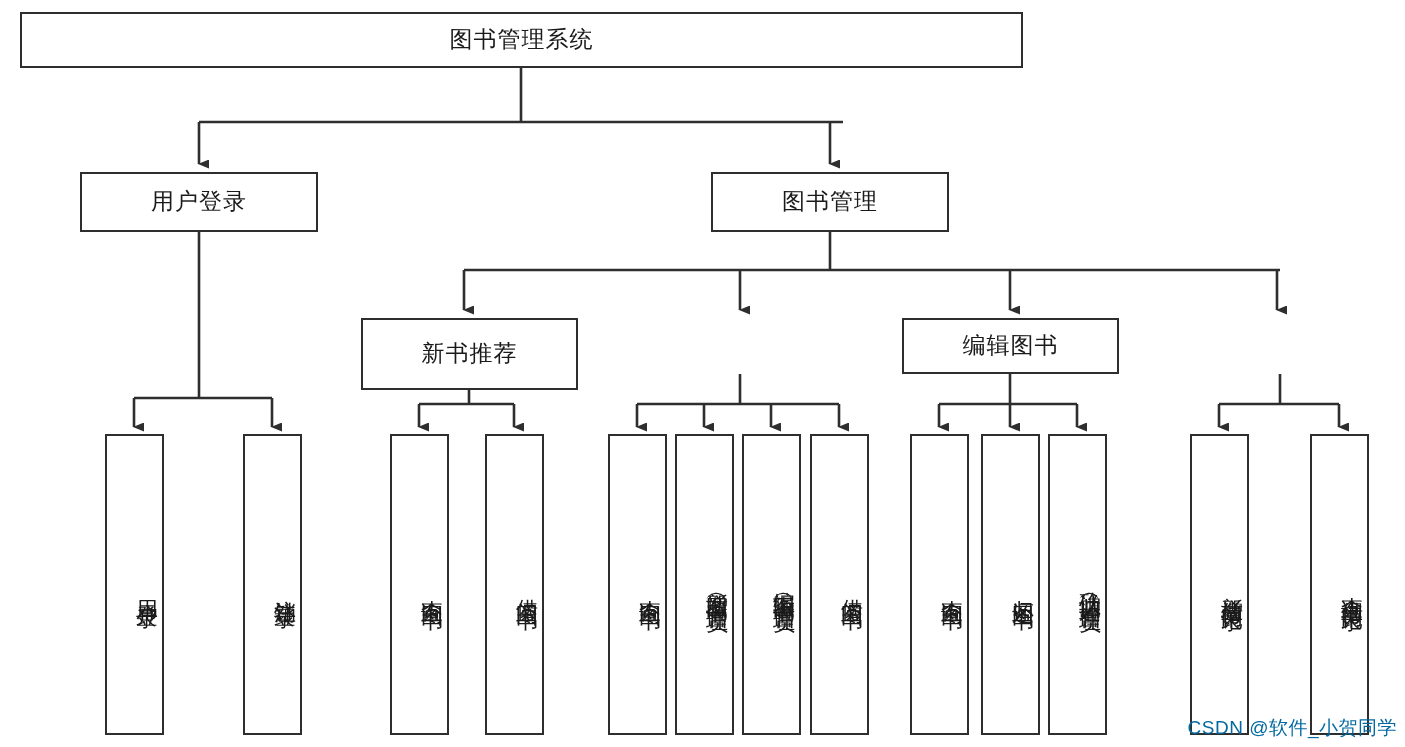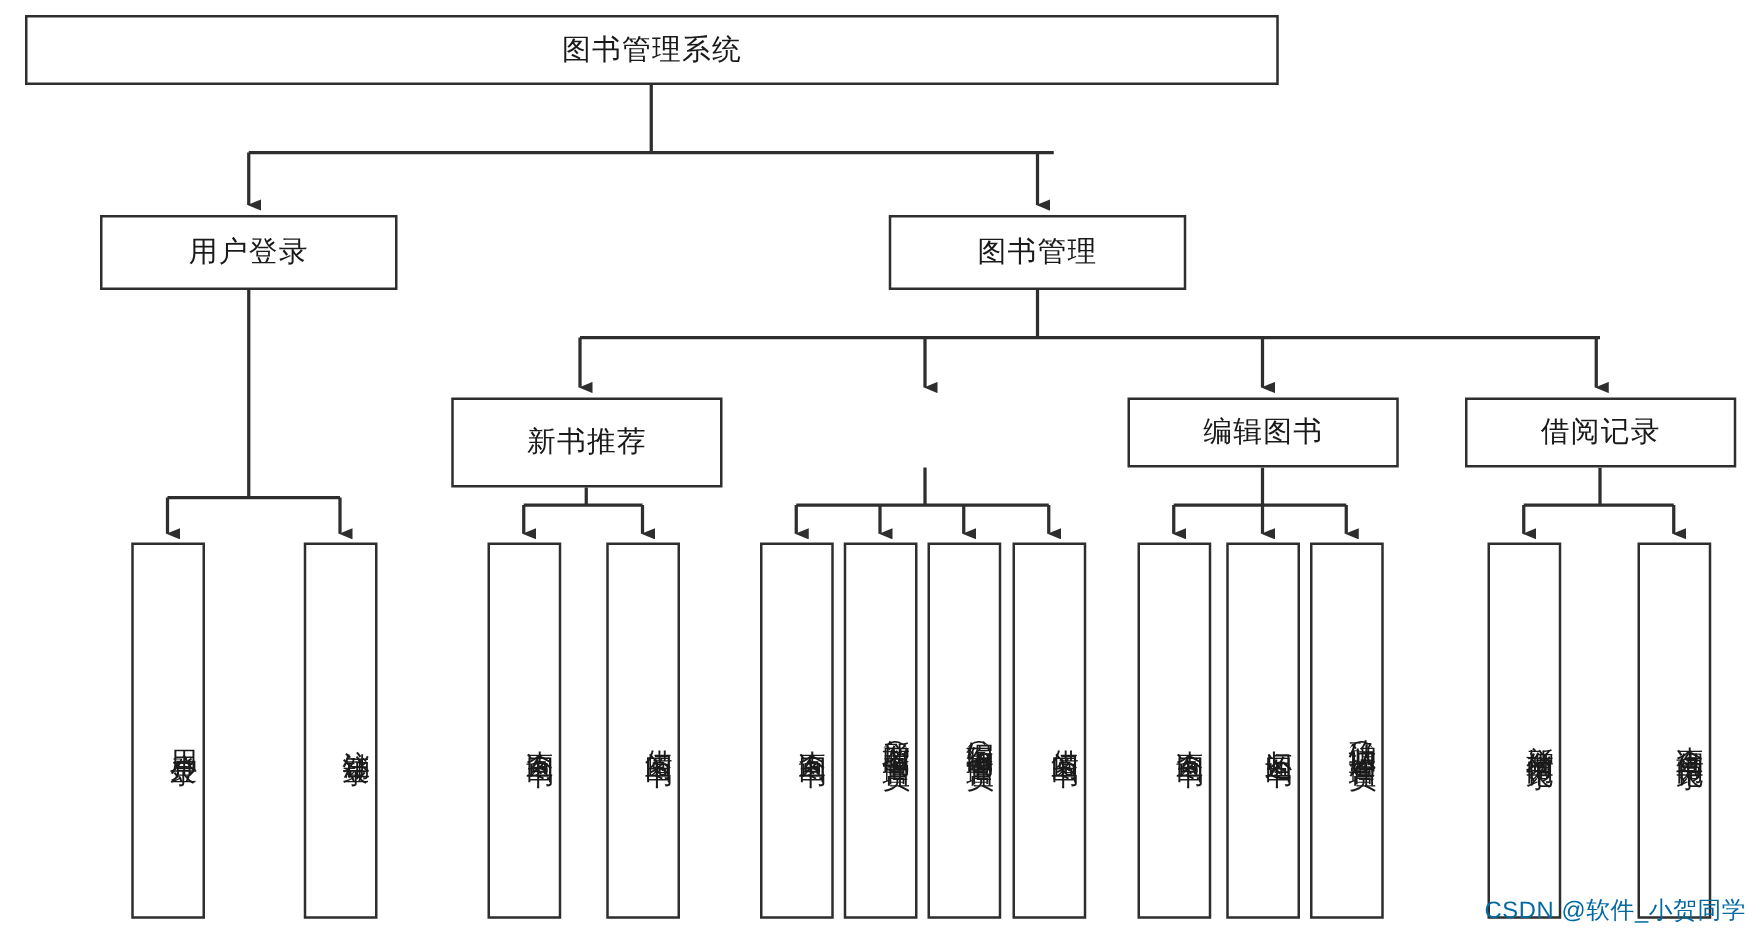--- a/index.html
+++ b/index.html
@@ -140,21 +140,20 @@
 
   <div class="node node-h" style="left:80px; top:172px; width:238px; height:60px;">用户登录</div>
 
   <div class="node node-h" style="left:711px; top:172px; width:238px; height:60px;">图书管理</div>
 
   <div class="node node-h" style="left:361px; top:318px; width:217px; height:72px;">新书推荐</div>
 
 
   <div class="node node-h" style="left:902px; top:318px; width:217px; height:56px;">编辑图书</div>
 
-  <div class="node node-h" style="left:1172px; top:318px; width:217px; height:56px;">借阅记录</div>
 
   <div class="node node-v" style="left:105px; top:434px; width:59px; height:301px;">
     <span class="vtext">用户登录</span>
   </div>
 
   <div class="node node-v" style="left:243px; top:434px; width:59px; height:301px;">
     <span class="vtext">注销登录</span>
   </div>
 
   <div class="node node-v" style="left:390px; top:434px; width:59px; height:301px;">

